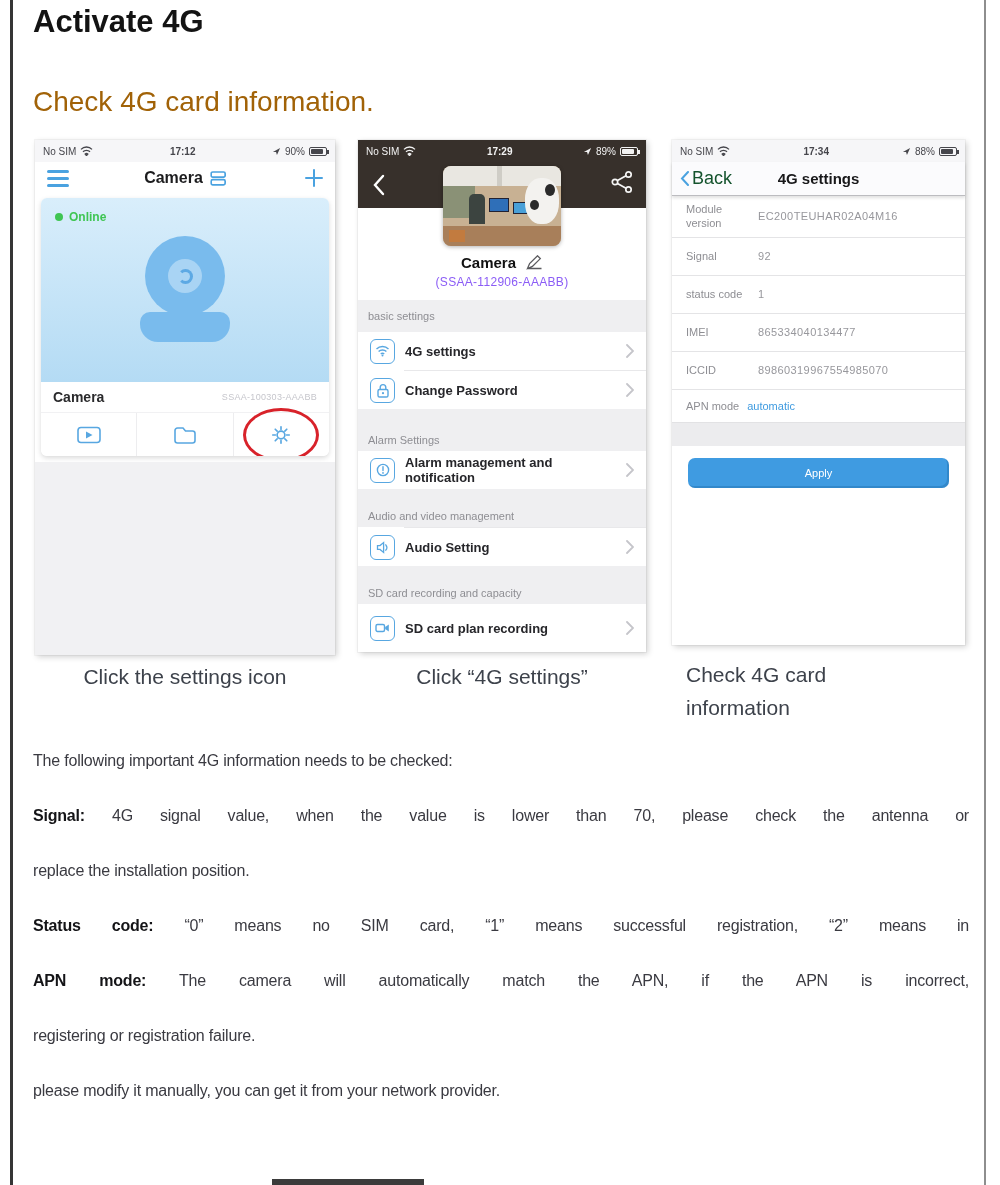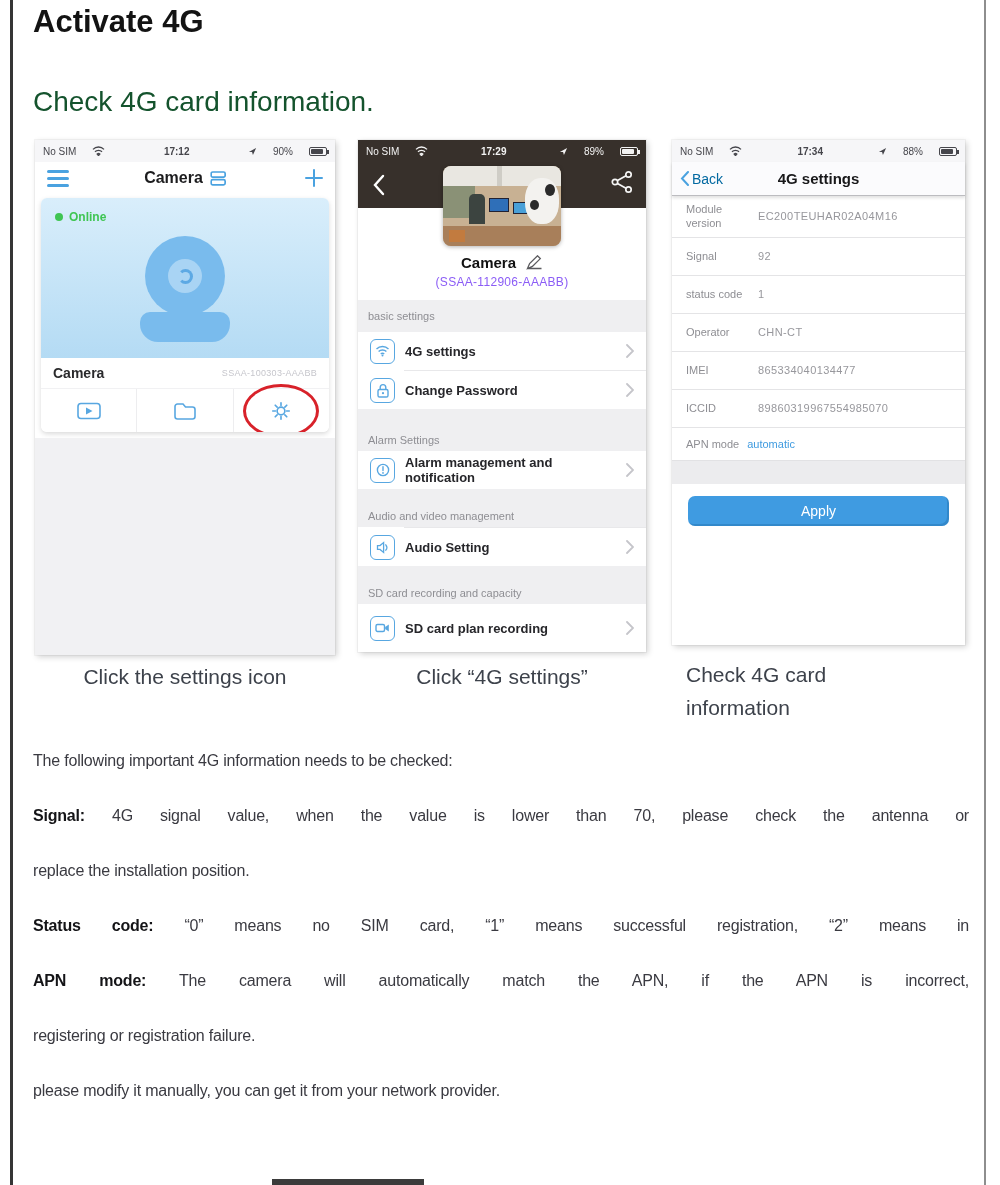--- a/index.html
+++ b/index.html
@@ -4,44 +4,44 @@
 <style>
   * { margin:0; padding:0; box-sizing:border-box; }
   body { background:#fff; }
   .page { position:relative; width:1000px; height:1185px; background:#ffffff;
           font-family:"Liberation Sans", sans-serif; overflow:hidden; }
 
   .border-left  { position:absolute; left:10px; top:0; width:3px; height:1185px; background:#353535; }
   .border-right { position:absolute; left:984px; top:0; width:2px; height:1185px; background:#8e8e8e; }
 
   .doc-title    { position:absolute; left:33px; top:4px;  font-size:31px; font-weight:bold; color:#131313; }
-  .doc-subtitle { position:absolute; left:33px; top:86px; font-size:28px; color:#14532d; }
+  .doc-subtitle { position:absolute; left:33px; top:86px; font-size:28px; color:#a16207; }
 
   
   .phone { position:absolute; top:140px; background:#fff; display:flex; flex-direction:column;
            box-shadow:2px 2px 6px rgba(0,0,0,.18), 0 0 0 1px rgba(0,0,0,.04); }
   .statusbar { height:22px; display:flex; justify-content:space-between; align-items:center;
                padding:0 8px; font-size:10px; }
-  .statusbar .sgrp { display:flex; align-items:center; gap:16px; }
+  .statusbar .sgrp { display:flex; align-items:center; gap:4px; }
   .statusbar .time { font-weight:bold; }
   .batt { width:18px; height:9px; border:1px solid currentColor; border-radius:2px; position:relative; }
   .batt i { position:absolute; top:1px; bottom:1px; left:1px; right:3px; background:currentColor; border-radius:1px; }
   .batt::after { content:""; position:absolute; right:-3px; top:2px; width:2px; height:4px; background:currentColor; }
 
   
   #phone1 { left:35px; width:300px; height:515px; }
   #phone1 .statusbar { background:#f6f6f8; color:#46464c; }
   .p1-nav { height:32px; position:relative; display:flex; align-items:center; padding:0 12px; }
   .burger { width:22px; display:flex; flex-direction:column; gap:4px; cursor:pointer; }
   .burger span { height:3px; border-radius:2px; background:#4aa2e0; }
   .p1-center { position:absolute; left:50%; transform:translateX(-50%); display:flex; align-items:center; gap:7px; }
   .p1-title { font-size:16px; font-weight:bold; color:#1c1c1e; }
   .p1-plus { margin-left:auto; }
   .p1-card { margin:4px 6px 0; border-radius:6px; overflow:hidden; box-shadow:0 2px 5px rgba(0,0,0,.15); }
-  .p1-img { height:160px; position:relative; background:linear-gradient(180deg,#d9eefb,#b4dbf4); }
+  .p1-img { height:184px; position:relative; background:linear-gradient(180deg,#d9eefb,#b4dbf4); }
   .online { position:absolute; left:14px; top:12px; display:flex; align-items:center; gap:6px;
             color:#3fc553; font-size:12px; font-weight:bold; }
   .online i { width:8px; height:8px; border-radius:50%; background:#3fc553; }
   .cam-head { position:absolute; left:50%; top:38px; transform:translateX(-50%);
               width:80px; height:80px; border-radius:50%; background:#79bbed;
               display:flex; align-items:center; justify-content:center; }
   .cam-ring { width:34px; height:34px; border-radius:50%; background:#a9d4f4;
               display:flex; align-items:center; justify-content:center; }
   .cam-iris { width:15px; height:15px; border-radius:50%; border:3px solid #5da9e4; border-left-color:transparent; }
   .cam-base { position:absolute; left:50%; top:114px; transform:translateX(-50%);
@@ -94,32 +94,32 @@
   .p2-label { flex:1; font-size:13px; font-weight:bold; color:#26262a; }
   .divider { height:1px; background:#e8e8ea; margin-left:46px; flex-shrink:0; }
 
   
   #phone3 { left:672px; width:293px; height:505px; }
   #phone3 .statusbar { background:#f6f6f8; color:#46464c; flex-shrink:0; }
   .p3-nav { height:34px; position:relative; display:flex; align-items:center; justify-content:center;
             background:#fbfbfd; font-size:15px; font-weight:bold; color:#18181a;
             border-bottom:1px solid #bcbcc0; box-shadow:0 2px 3px rgba(0,0,0,.12); flex-shrink:0; z-index:2; }
   .p3-back { position:absolute; left:8px; display:flex; align-items:center; gap:3px;
-             color:#0369a1; font-size:14px; font-weight:normal; cursor:pointer; }
+             color:#14532d; font-size:18px; font-weight:normal; cursor:pointer; }
   .p3-row { display:flex; align-items:center; min-height:38px; padding:6px 14px;
             border-bottom:1px solid #e4e4e6; flex-shrink:0; }
   .p3-lab { width:62px; font-size:11px; color:#8e8e93; line-height:1.3; flex-shrink:0; }
   .p3-val { font-size:11px; color:#97979c; letter-spacing:.4px; margin-left:10px; }
   .p3-apn { display:flex; align-items:center; gap:8px; padding:9px 14px; min-height:30px; flex-shrink:0; }
   .p3-apn .p3-lab { width:auto; }
   .p3-apn-val { font-size:11px; color:#3f9be0; cursor:pointer; }
   .p3-band { height:24px; background:#ececee; border-top:1px solid #e2e2e4; flex-shrink:0; }
   .p3-applywrap { padding:12px 16px 0; flex-shrink:0; }
   .apply-btn { display:block; width:100%; height:30px; border:none; border-radius:7px;
-               background:#3f9be1; color:#fff; font-size:14px; font-family:inherit; cursor:pointer;
+               background:#3f9be1; color:#fff; font-size:11px; font-family:inherit; cursor:pointer;
                box-shadow:inset -2px -2px 0 rgba(25,100,160,.35); }
   .p3-fill { flex:1; background:#fff; }
 
   
   .caption { position:absolute; font-size:21px; color:#3d424b; line-height:33px; }
   #cap1 { left:35px;  top:660px; width:300px; text-align:center; }
   #cap2 { left:358px; top:660px; width:288px; text-align:center; }
   #cap3 { left:686px; top:658px; width:165px; text-align:left; }
 
   
@@ -422,24 +422,20 @@
     </div>
     <div class="p3-row">
       <span class="p3-lab">Signal</span>
       <span class="p3-val">92</span>
     </div>
     <div class="p3-row">
       <span class="p3-lab">status code</span>
       <span class="p3-val">1</span>
     </div>
     <div class="p3-row">
-      <span class="p3-lab">Operator</span>
-      <span class="p3-val">CHN-CT</span>
-    </div>
-    <div class="p3-row">
       <span class="p3-lab">IMEI</span>
       <span class="p3-val">865334040134477</span>
     </div>
     <div class="p3-row">
       <span class="p3-lab">ICCID</span>
       <span class="p3-val">89860319967554985070</span>
     </div>
     <div class="p3-apn">
       <span class="p3-lab">APN mode</span>
       <span class="p3-apn-val">automatic</span>

